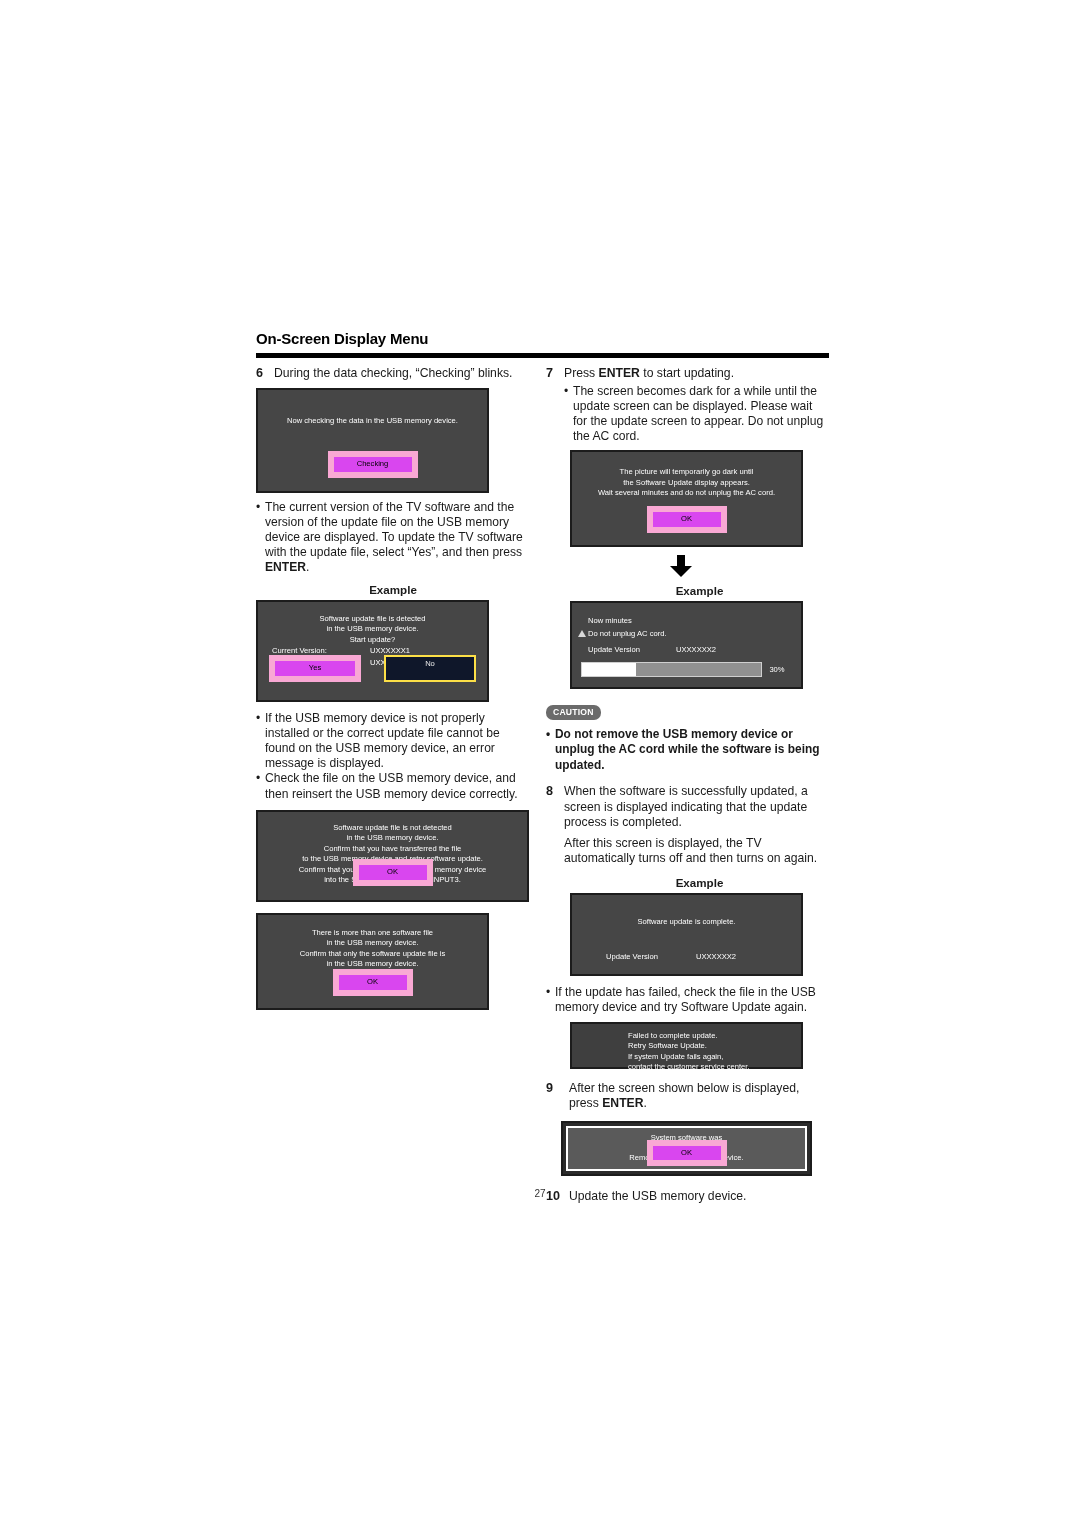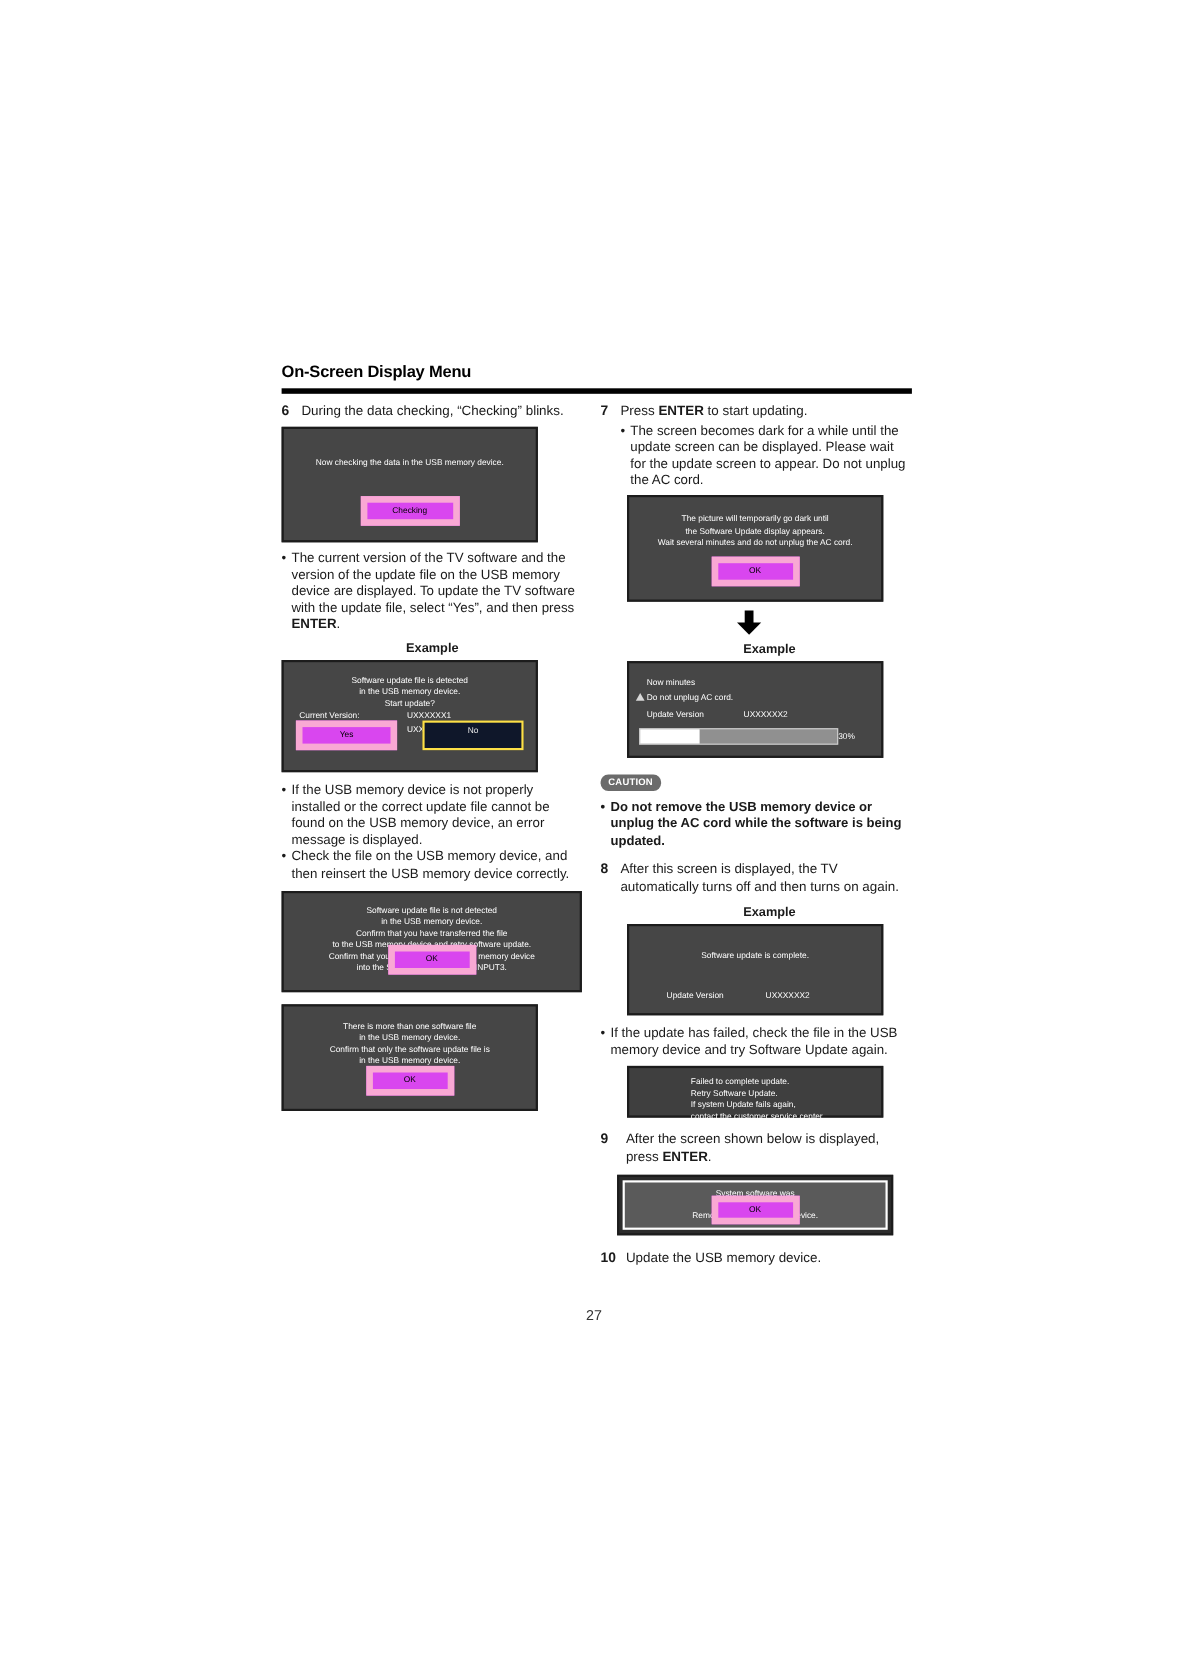--- a/index.html
+++ b/index.html
@@ -310,21 +310,21 @@
     box-sizing: border-box;
     position: relative;
   }
   .progress-fill {
     position: absolute;
     left: 0; top: 0; bottom: 0;
     background: #ffffff;
   }
   .progress-pct {
     width: 30px;
-    text-align: left;
+    text-align: center;
     font-size: 7.6px;
     color: #ffffff;
   }
 
   
   .caution-badge {
     display: inline-block;
     background: #6b6b6b;
     color: #ffffff;
     font-size: 8.6px;
@@ -393,21 +393,21 @@
     width: 80px;
   }
 
   
   .page-number {
     position: absolute;
     left: 0;
     top: 1188px;
     width: 1080px;
     text-align: center;
-    font-size: 13px;
+    font-size: 10px;
     color: #333;
   }
 </style>
 </head>
 <body>
 
 <div class="page">
 
   <div class="header-title">On-Screen Display Menu</div>
   <div class="header-rule"></div>
@@ -534,21 +534,21 @@
     <div style="margin-top:12px;">
       <span class="caution-badge">CAUTION</span>
       <ul class="bullets caution-list" style="margin-top:3px;">
         <li>
           <span class="dot">•</span><span>Do not remove the USB memory device or unplug the AC cord while the software is being updated.</span>
         </li>
       </ul>
     </div>
 
     <div class="step" style="margin-top:11px;">
-      <span class="num">8</span>
+      <span class="num">8</span><span>When the software is successfully updated, a screen is displayed indicating that the update process is completed.</span>
     </div>
     <div class="step-cont">After this screen is displayed, the TV automatically turns off and then turns on again.</div>
 
     <div class="example-label" style="margin-left:24px;margin-top:9px;">Example</div>
 
     <div class="tvbox box-complete" style="margin-left:24px;">
       <div class="msg">Software update is complete.</div>
       <div class="kvline">
         <span class="k">Update Version</span>
         <span>UXXXXXX2</span>

